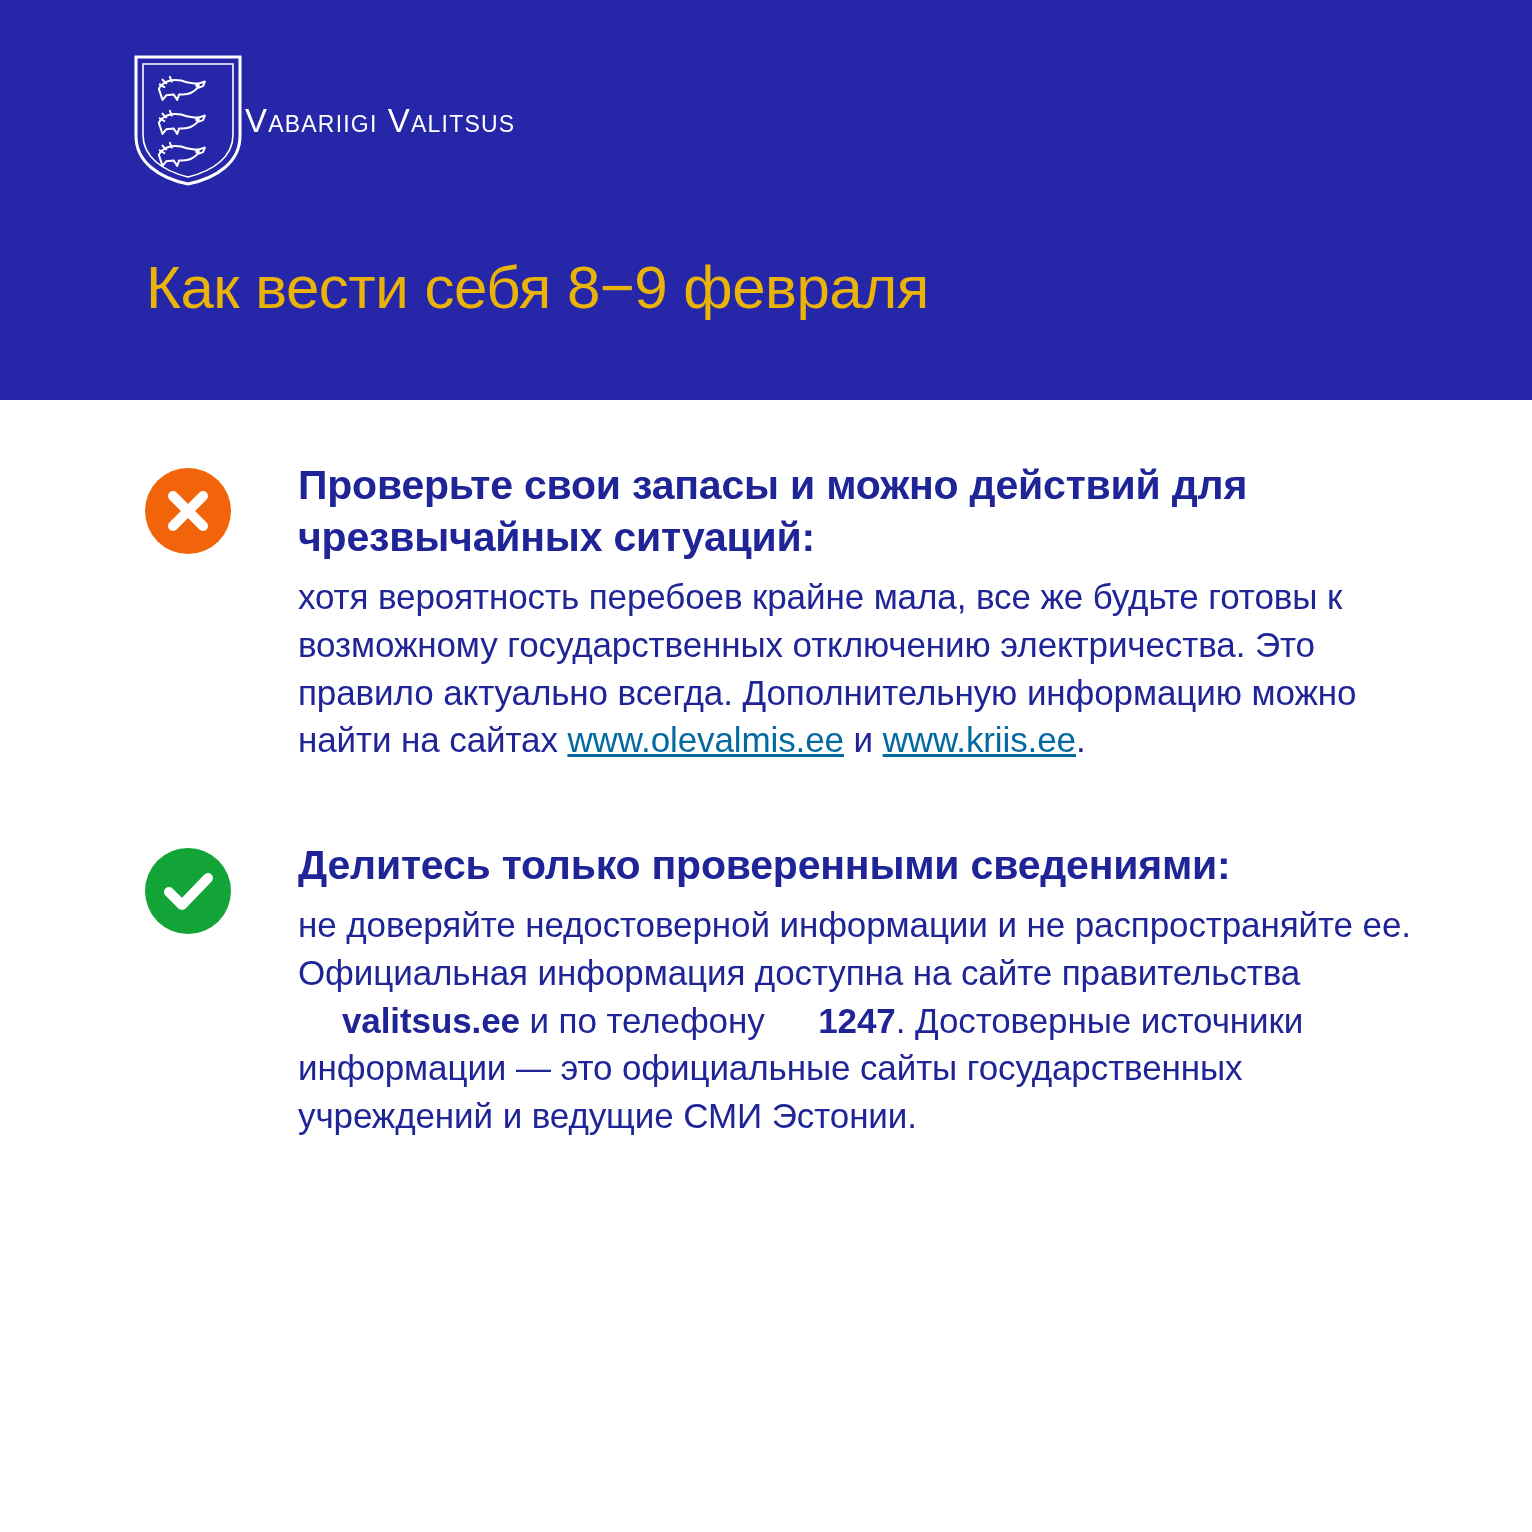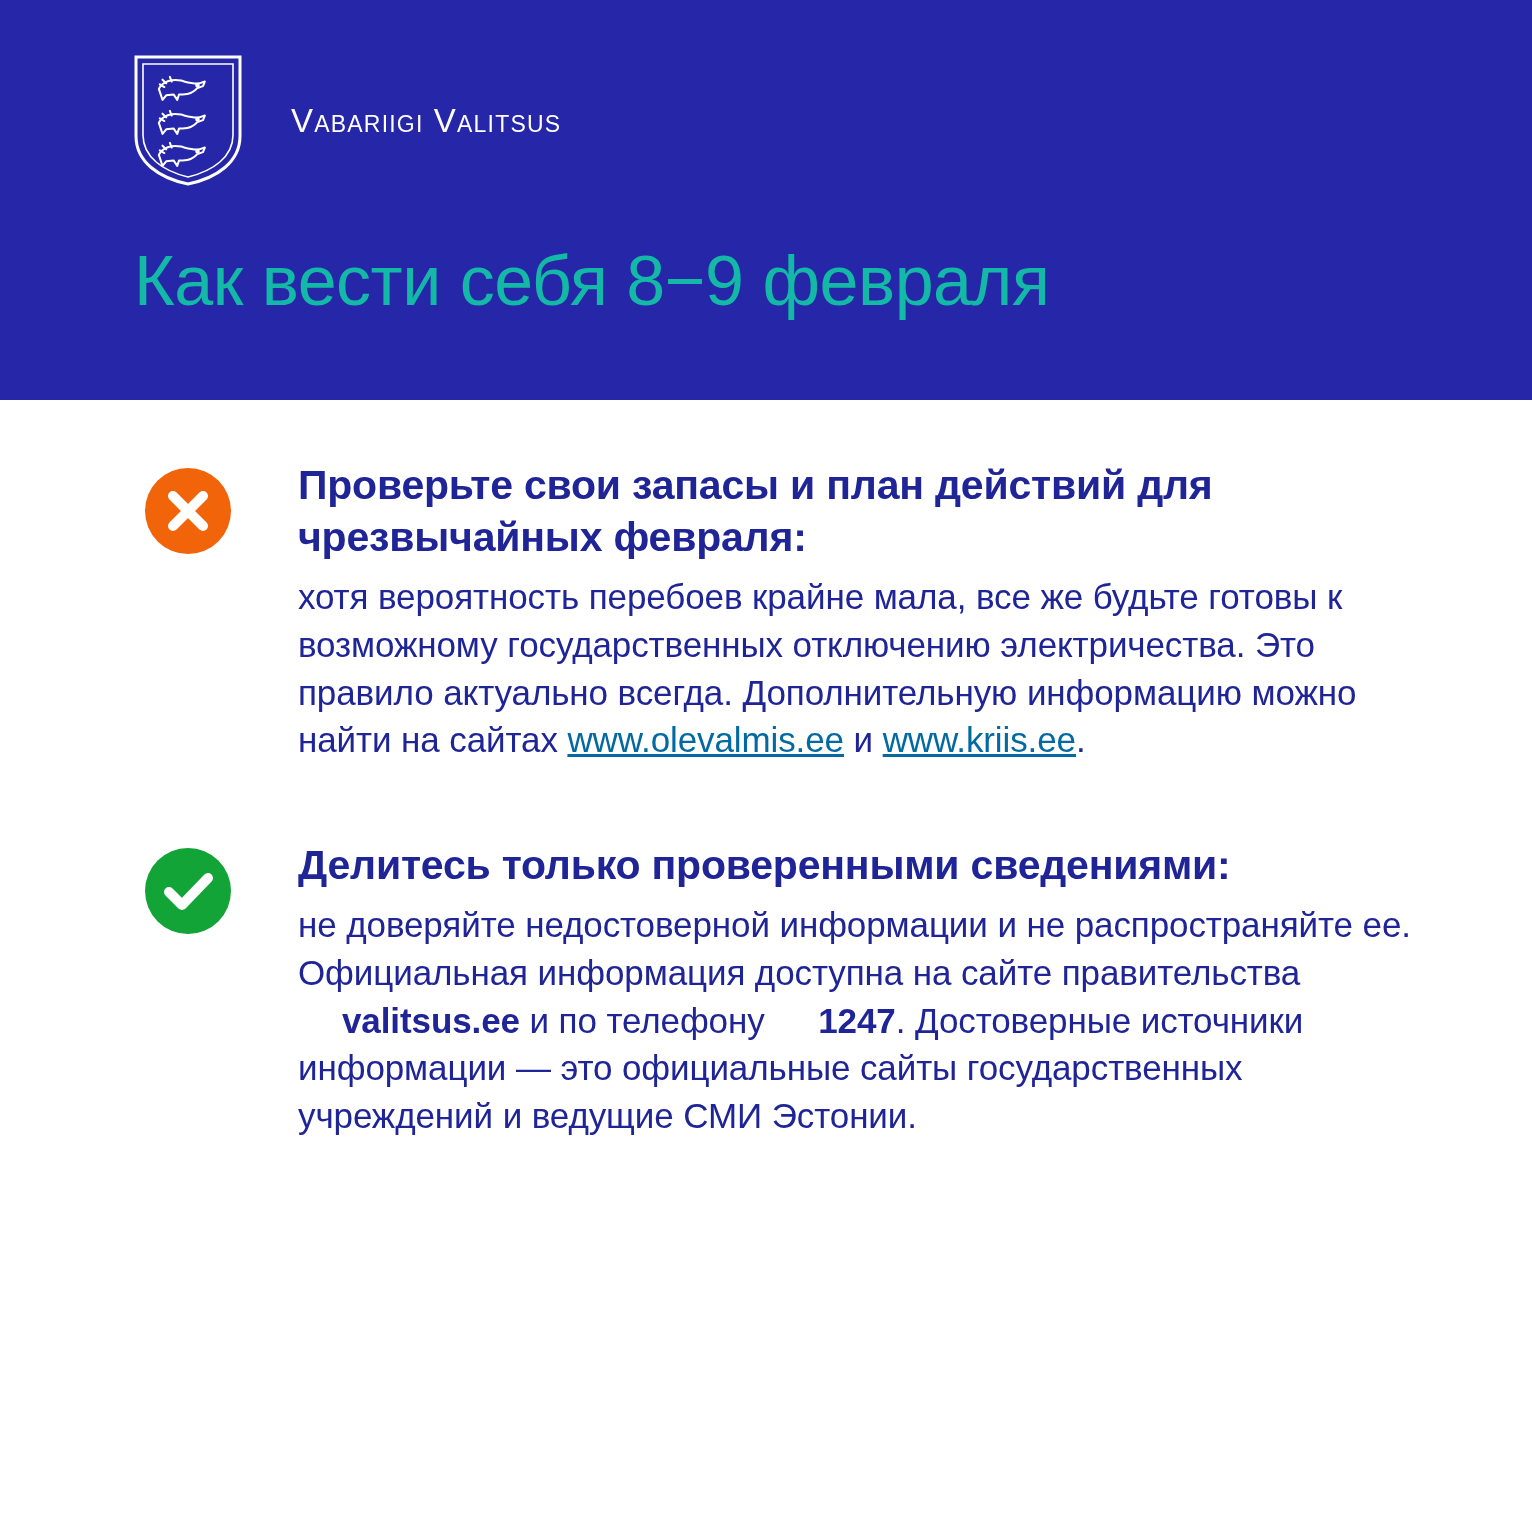--- a/index.html
+++ b/index.html
@@ -27,43 +27,42 @@
     height: 400px;
     background: #2626a8;
     box-sizing: border-box;
   }
   .brand {
     position: absolute;
     left: 131px;
     top: 52px;
     display: flex;
     align-items: center;
-    gap: 46px;
   }
   .coat {
     width: 114px;
     height: 137px;
     display: block;
   }
   .brand-name {
     color: #ffffff;
     font-size: 33px;
     letter-spacing: 1.2px;
     font-weight: 500;
     white-space: nowrap;
     font-variant: small-caps;
     text-transform: none;
   }
   .headline {
     position: absolute;
     left: 134px;
     top: 243px;
-    margin: 0;
-    color: #14b8a6;
-    font-size: 70px;
+    margin: 12px;
+    color: #eab308;
+    font-size: 60px;
     font-weight: 400;
     letter-spacing: -0.5px;
     line-height: 1.1;
   }
 
   
   .content {
     position: relative;
     padding: 56px 0 0 0;
   }
@@ -156,21 +155,21 @@
   <div class="content">
 
 
     <div class="item">
       <span class="badge orange">
         <svg width="86" height="86" viewBox="0 0 86 86" xmlns="http://www.w3.org/2000/svg" aria-hidden="true">
           <path d="M28 28 L58 58 M58 28 L28 58" fill="none" stroke="#ffffff" stroke-width="10" stroke-linecap="round"></path>
         </svg>
       </span>
       <div class="item-body">
-        <p class="item-title">Проверьте свои запасы и план действий для чрезвычайных февраля:</p>
+        <p class="item-title">Проверьте свои запасы и можно действий для чрезвычайных ситуаций:</p>
         <p class="item-text"><span>хотя вероятность перебоев крайне мала, все же будьте готовы к возможному государственных отключению электричества. Это правило актуально всегда. Дополнительную информацию можно найти на сайтах </span><a class="link" href="#">www.olevalmis.ee</a><span> и </span><a class="link" href="#">www.kriis.ee</a><span>.</span></p>
       </div>
     </div>
 
     <div class="spacer-lg"></div>
 
     <div class="item">
       <span class="badge green">
         <svg width="86" height="86" viewBox="0 0 86 86" xmlns="http://www.w3.org/2000/svg" aria-hidden="true">
           <path d="M24 44 L37 57 L63 30" fill="none" stroke="#ffffff" stroke-width="10" stroke-linecap="round" stroke-linejoin="round"></path>

